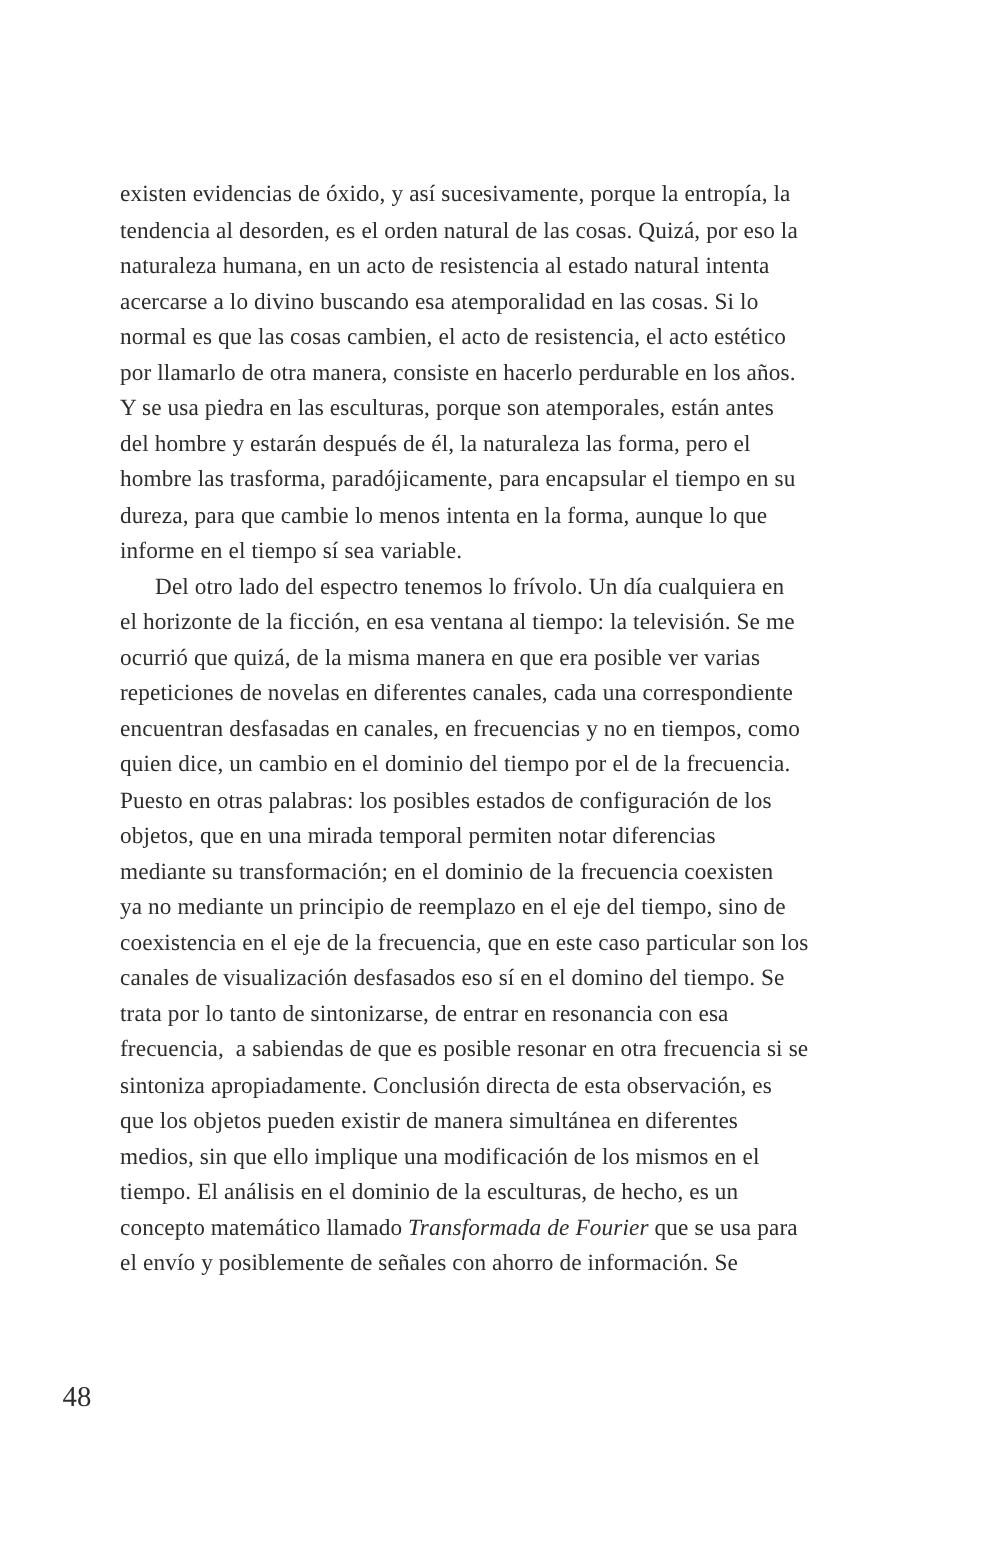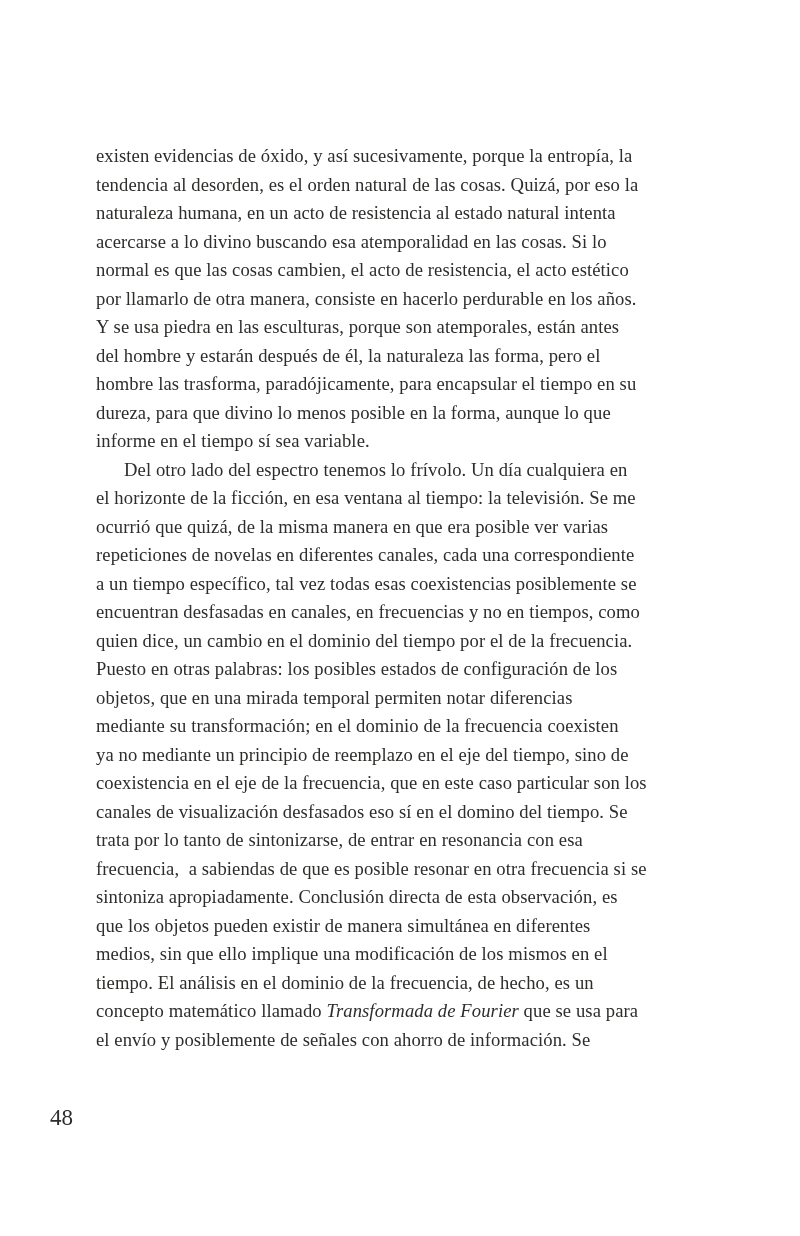--- a/index.html
+++ b/index.html
@@ -51,38 +51,37 @@
   <div class="text-block">
       <div class="line"><span>existen evidencias de óxido, y así sucesivamente, porque la entropía, la</span></div>
       <div class="line"><span>tendencia al desorden, es el orden natural de las cosas. Quizá, por eso la</span></div>
       <div class="line"><span>naturaleza humana, en un acto de resistencia al estado natural intenta</span></div>
       <div class="line"><span>acercarse a lo divino buscando esa atemporalidad en las cosas. Si lo</span></div>
       <div class="line"><span>normal es que las cosas cambien, el acto de resistencia, el acto estético</span></div>
       <div class="line"><span>por llamarlo de otra manera, consiste en hacerlo perdurable en los años.</span></div>
       <div class="line"><span>Y se usa piedra en las esculturas, porque son atemporales, están antes</span></div>
       <div class="line"><span>del hombre y estarán después de él, la naturaleza las forma, pero el</span></div>
       <div class="line"><span>hombre las trasforma, paradójicamente, para encapsular el tiempo en su</span></div>
-      <div class="line"><span>dureza, para que divino lo menos posible en la forma, aunque lo que</span></div>
+      <div class="line"><span>dureza, para que cambie lo menos intenta en la forma, aunque lo que</span></div>
       <div class="line"><span>informe en el tiempo sí sea variable.</span></div>
       <div class="line indent"><span>Del otro lado del espectro tenemos lo frívolo. Un día cualquiera en</span></div>
       <div class="line"><span>el horizonte de la ficción, en esa ventana al tiempo: la televisión. Se me</span></div>
       <div class="line"><span>ocurrió que quizá, de la misma manera en que era posible ver varias</span></div>
       <div class="line"><span>repeticiones de novelas en diferentes canales, cada una correspondiente</span></div>
-      <div class="line"><span>a un tiempo específico, tal vez todas esas coexistencias posiblemente se</span></div>
       <div class="line"><span>encuentran desfasadas en canales, en frecuencias y no en tiempos, como</span></div>
       <div class="line"><span>quien dice, un cambio en el dominio del tiempo por el de la frecuencia.</span></div>
       <div class="line"><span>Puesto en otras palabras: los posibles estados de configuración de los</span></div>
       <div class="line"><span>objetos, que en una mirada temporal permiten notar diferencias</span></div>
       <div class="line"><span>mediante su transformación; en el dominio de la frecuencia coexisten</span></div>
       <div class="line"><span>ya no mediante un principio de reemplazo en el eje del tiempo, sino de</span></div>
       <div class="line"><span>coexistencia en el eje de la frecuencia, que en este caso particular son los</span></div>
       <div class="line"><span>canales de visualización desfasados eso sí en el domino del tiempo. Se</span></div>
       <div class="line"><span>trata por lo tanto de sintonizarse, de entrar en resonancia con esa</span></div>
       <div class="line"><span>frecuencia,  a sabiendas de que es posible resonar en otra frecuencia si se</span></div>
       <div class="line"><span>sintoniza apropiadamente. Conclusión directa de esta observación, es</span></div>
       <div class="line"><span>que los objetos pueden existir de manera simultánea en diferentes</span></div>
       <div class="line"><span>medios, sin que ello implique una modificación de los mismos en el</span></div>
-      <div class="line"><span>tiempo. El análisis en el dominio de la frecuencia, de hecho, es un</span></div>
+      <div class="line"><span>tiempo. El análisis en el dominio de la esculturas, de hecho, es un</span></div>
       <div class="line"><span>concepto matemático llamado </span><em>Transformada de Fourier</em><span> que se usa para</span></div>
       <div class="line"><span>el envío y posiblemente de señales con ahorro de información. Se</span></div>
     </div>
   <div class="page-number">48</div>
 </div>
 
 </body></html>

